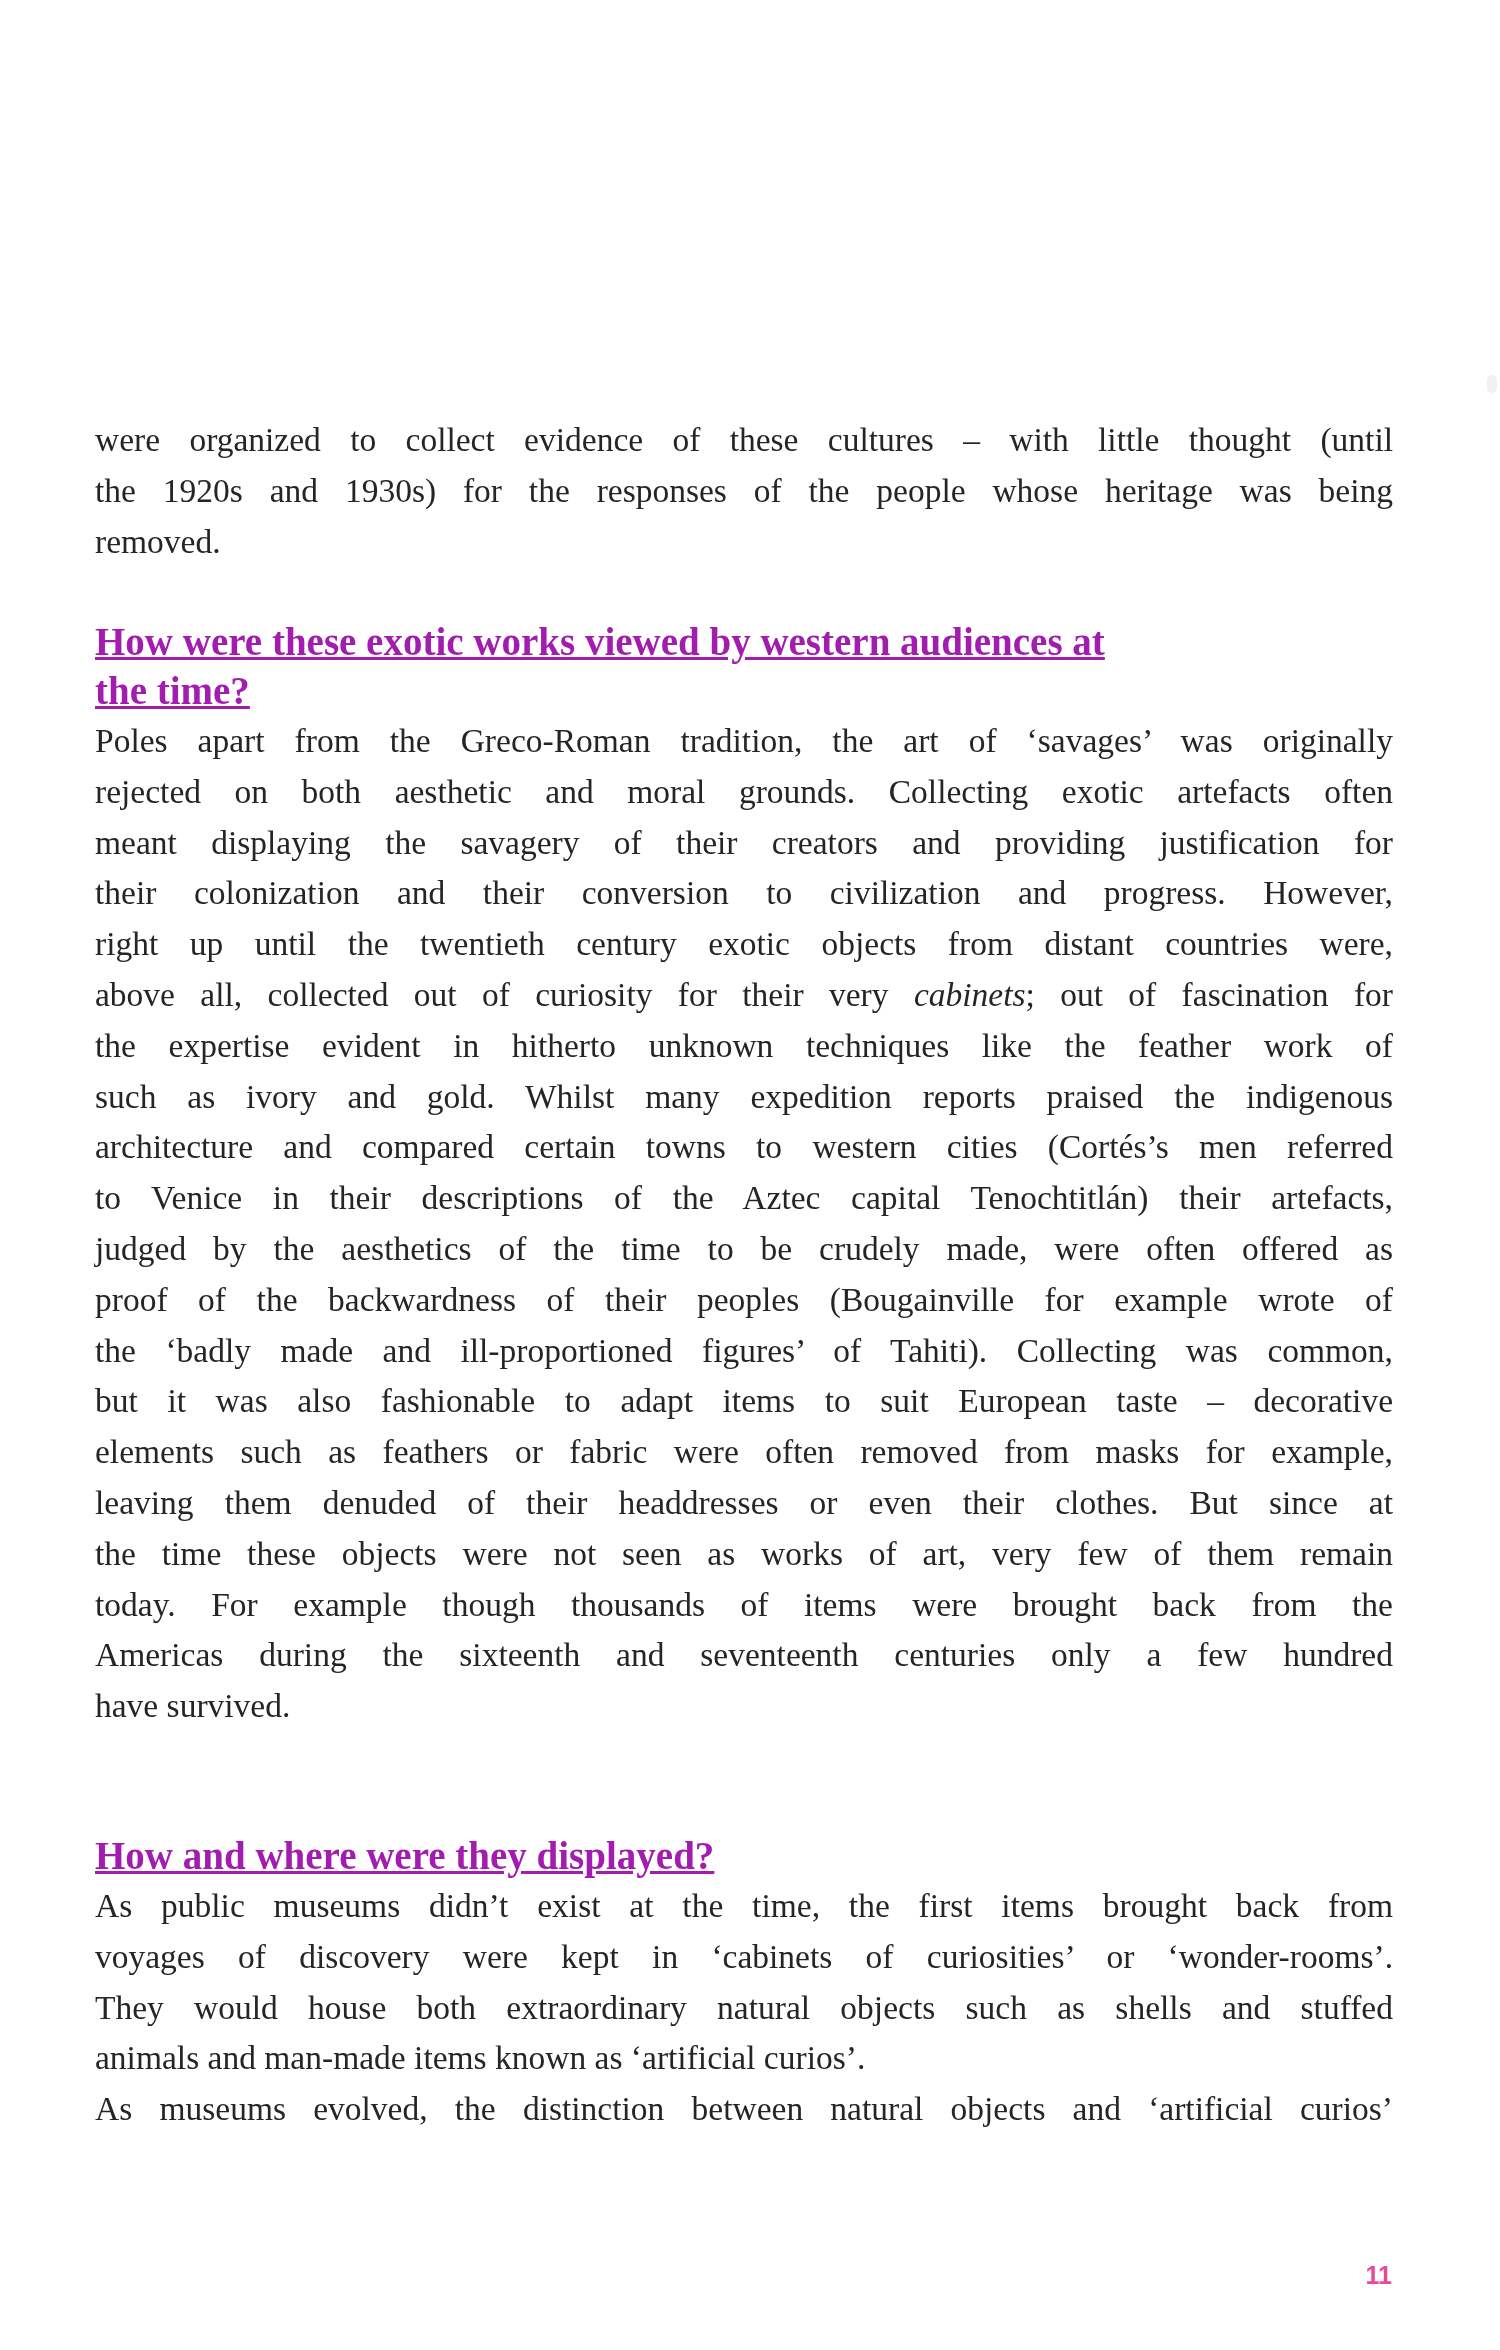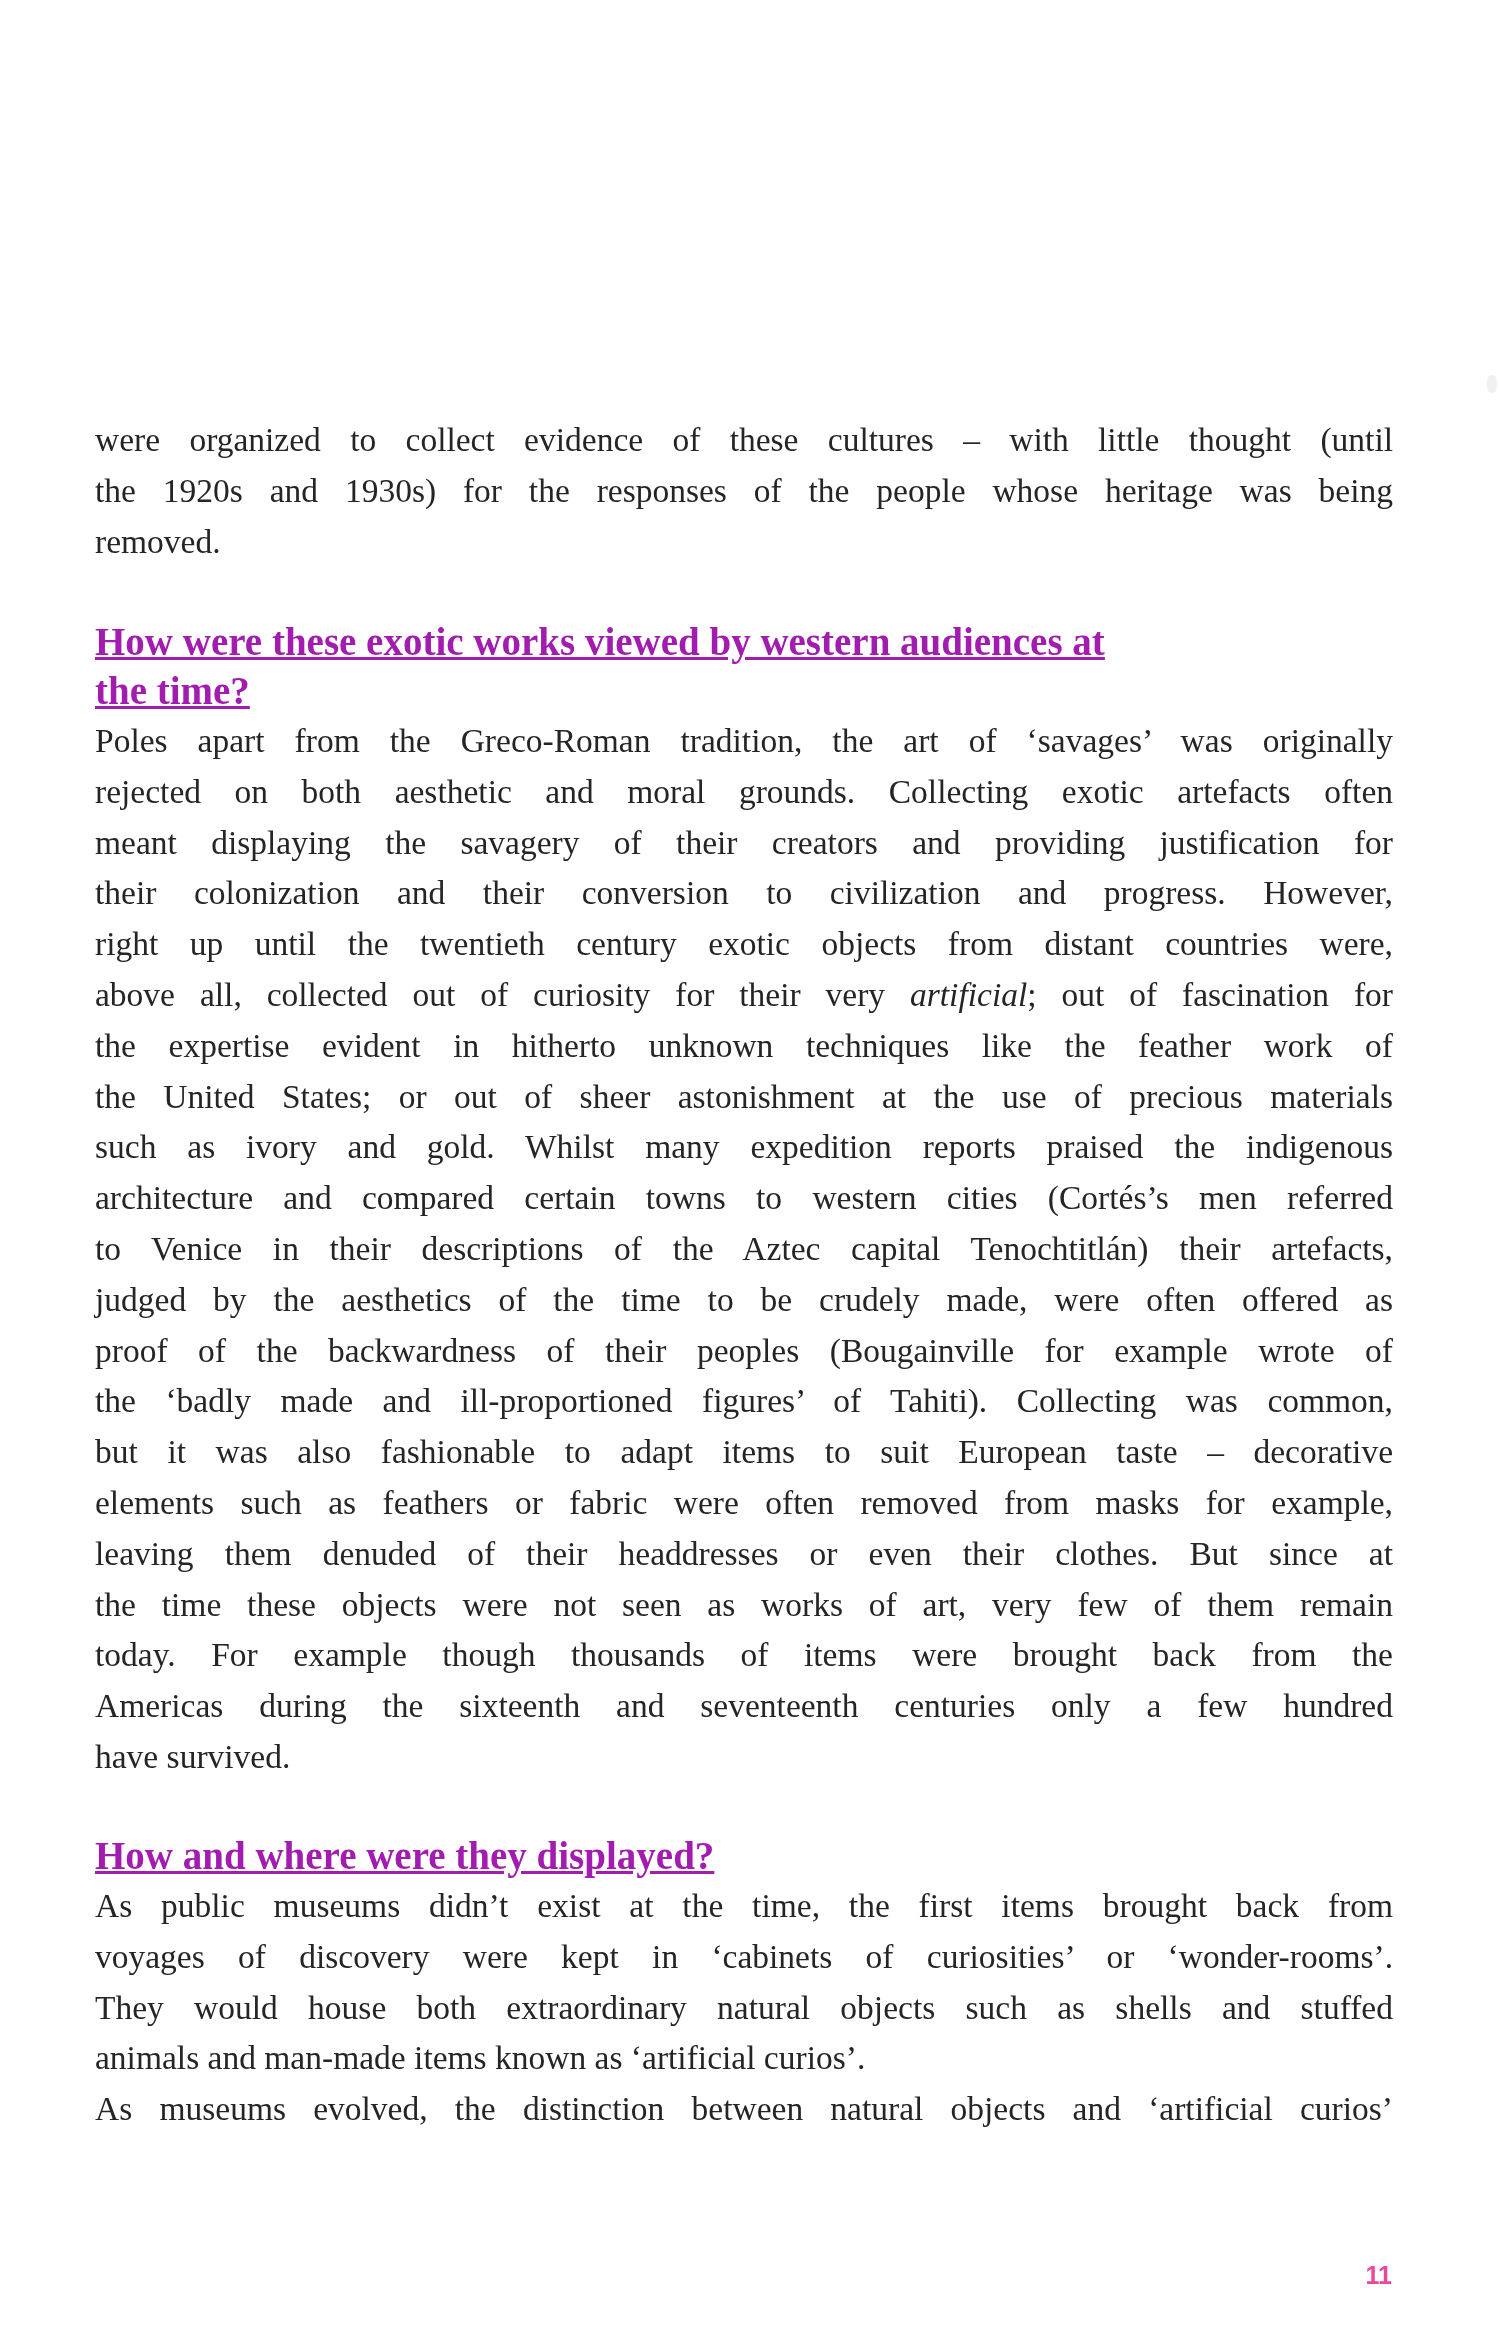--- a/index.html
+++ b/index.html
@@ -96,23 +96,22 @@
     <span class="line">How were these exotic works viewed by western audiences at</span>
     <span class="line">the time?</span>
   </div>
 
   <div class="text-block" id="block-viewed">
     <span class="line">Poles apart from the Greco-Roman tradition, the art of ‘savages’ was originally</span>
     <span class="line">rejected on both aesthetic and moral grounds. Collecting exotic artefacts often</span>
     <span class="line">meant displaying the savagery of their creators and providing justification for</span>
     <span class="line">their colonization and their conversion to civilization and progress. However,</span>
     <span class="line">right up until the twentieth century exotic objects from distant countries were,</span>
-    <span class="line"><span>above all, collected out of curiosity for their very </span><em>artificial</em><span>; out of fascination for</span></span>
+    <span class="line"><span>above all, collected out of curiosity for their very </span><em>cabinets</em><span>; out of fascination for</span></span>
     <span class="line">the expertise evident in hitherto unknown techniques like the feather work of</span>
-    <span class="line">the United States; or out of sheer astonishment at the use of precious materials</span>
     <span class="line">such as ivory and gold. Whilst many expedition reports praised the indigenous</span>
     <span class="line">architecture and compared certain towns to western cities (Cortés’s men referred</span>
     <span class="line">to Venice in their descriptions of the Aztec capital Tenochtitlán) their artefacts,</span>
     <span class="line">judged by the aesthetics of the time to be crudely made, were often offered as</span>
     <span class="line">proof of the backwardness of their peoples (Bougainville for example wrote of</span>
     <span class="line">the ‘badly made and ill-proportioned figures’ of Tahiti). Collecting was common,</span>
     <span class="line">but it was also fashionable to adapt items to suit European taste – decorative</span>
     <span class="line">elements such as feathers or fabric were often removed from masks for example,</span>
     <span class="line">leaving them denuded of their headdresses or even their clothes. But since at</span>
     <span class="line">the time these objects were not seen as works of art, very few of them remain</span>

